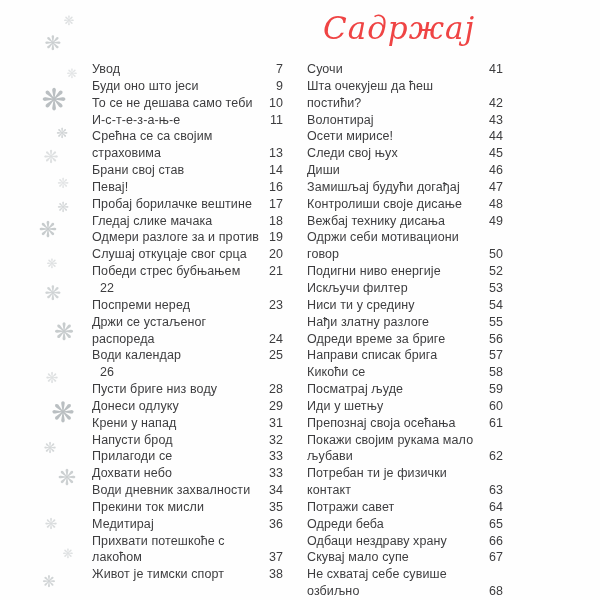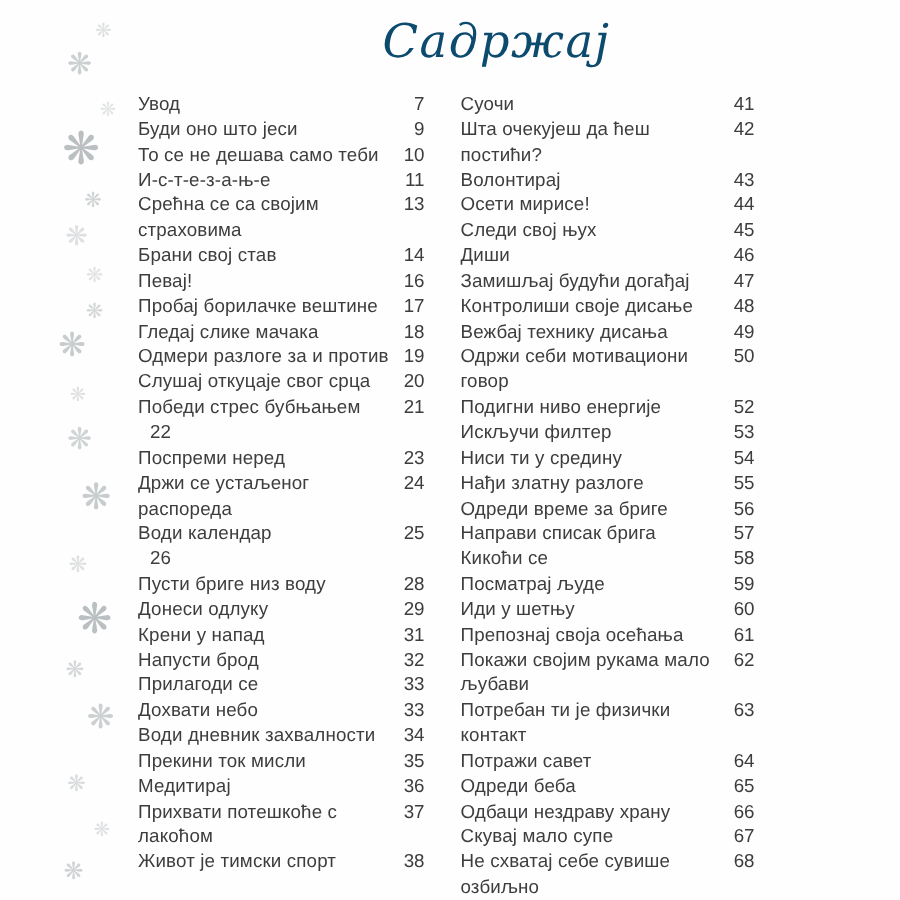--- a/index.html
+++ b/index.html
@@ -4,42 +4,42 @@
 <style>
   html,body{margin:0;padding:0;}
   body{
     width:600px;height:600px;position:relative;overflow:hidden;
     background:#ffffff;
     font-family:"Liberation Sans",sans-serif;
   }
   .page{position:absolute;inset:0;background:#fefefe;}
   .title{
     position:absolute;top:10px;left:255px;width:220px;
-    text-align:left;
+    text-align:right;
     font-family:"DejaVu Serif",serif;
     font-style:italic;
     font-size:31px;
-    color:#0c4a6e;
+    color:#ef4444;
     letter-spacing:1px;
   }
   .flake{
     position:absolute;
     color:#aab0b3;
     line-height:1;
     transform:translate(-50%,-50%);
     user-select:none;
   }
   .col{
     position:absolute;top:61px;
     display:flex;flex-direction:column;
   }
   .col-left{left:92px;width:191px;}
   .col-right{left:307px;width:196px;}
   .toc-row{
-    display:flex;justify-content:space-between;align-items:flex-start;
+    display:flex;justify-content:space-between;align-items:flex-end;
     line-height:16.85px;
     font-size:12.5px;
     color:#3d3d3f;
   }
   .toc-row .label{
     white-space:pre-line;
     letter-spacing:0.1px;
   }
   .toc-row .page-num{
     margin-left:8px;

